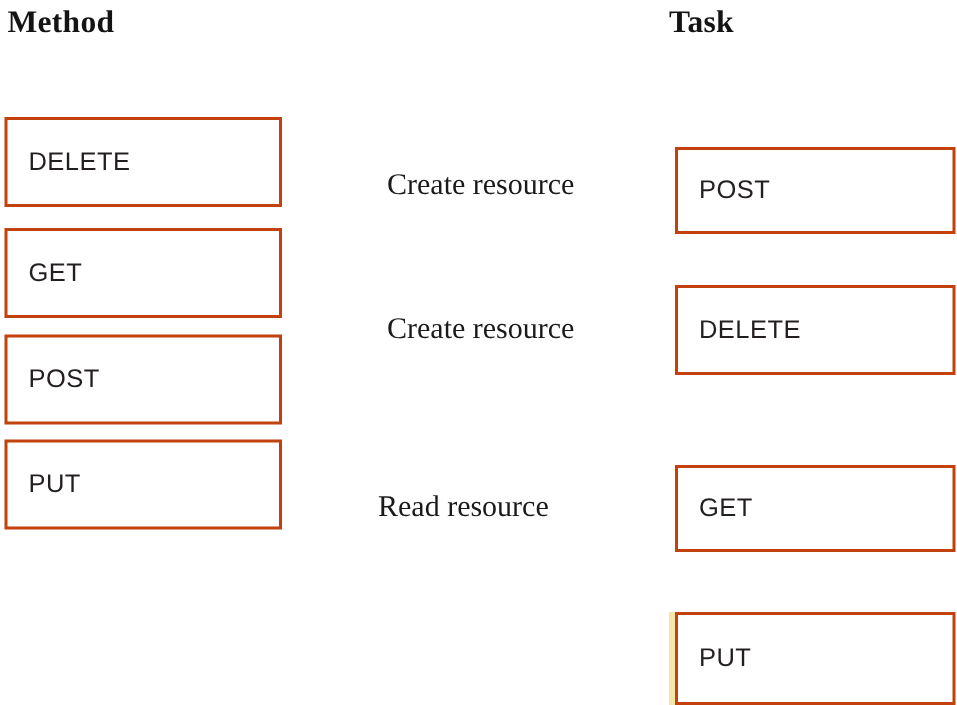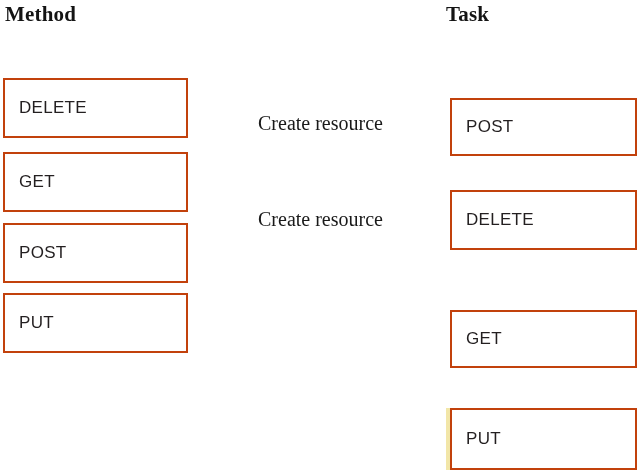--- a/index.html
+++ b/index.html
@@ -113,20 +113,21 @@
   </div>
 
   <div id="method-box-3" class="opt-box method-box">
     <span class="opt-label">PUT</span>
   </div>
 
   <div id="task-label-0" class="task-label">Create resource</div>
 
   <div id="task-label-1" class="task-label">Create resource</div>
 
+  <div id="task-label-2" class="task-label">Read resource</div>
 
 
   <div id="answer-box-0" class="opt-box answer-box">
     <span class="opt-label">POST</span>
   </div>
 
   <div id="answer-box-1" class="opt-box answer-box">
     <span class="opt-label">DELETE</span>
   </div>
 

